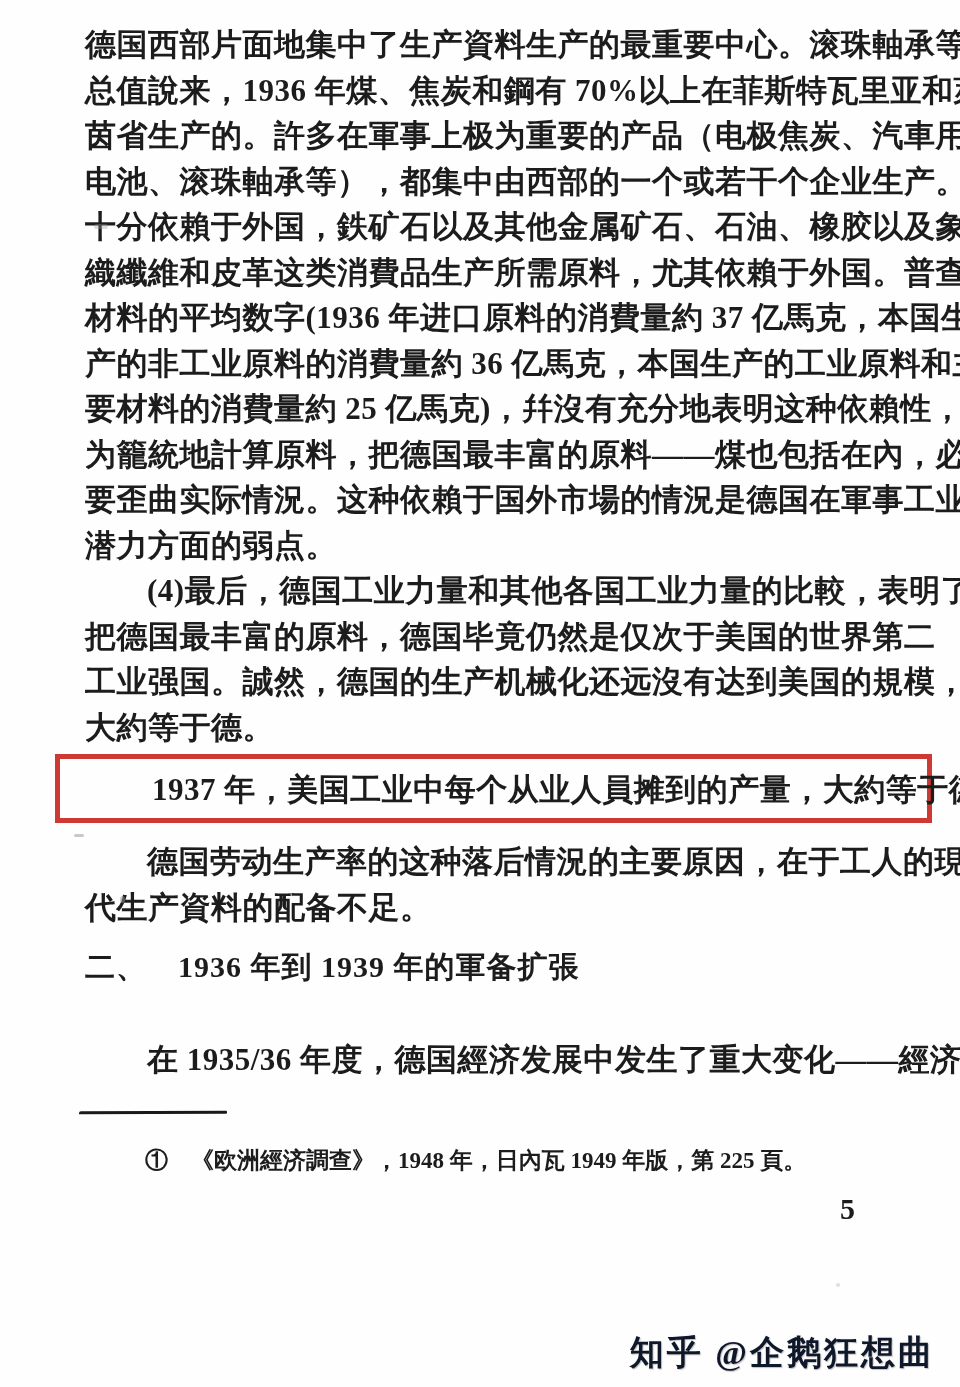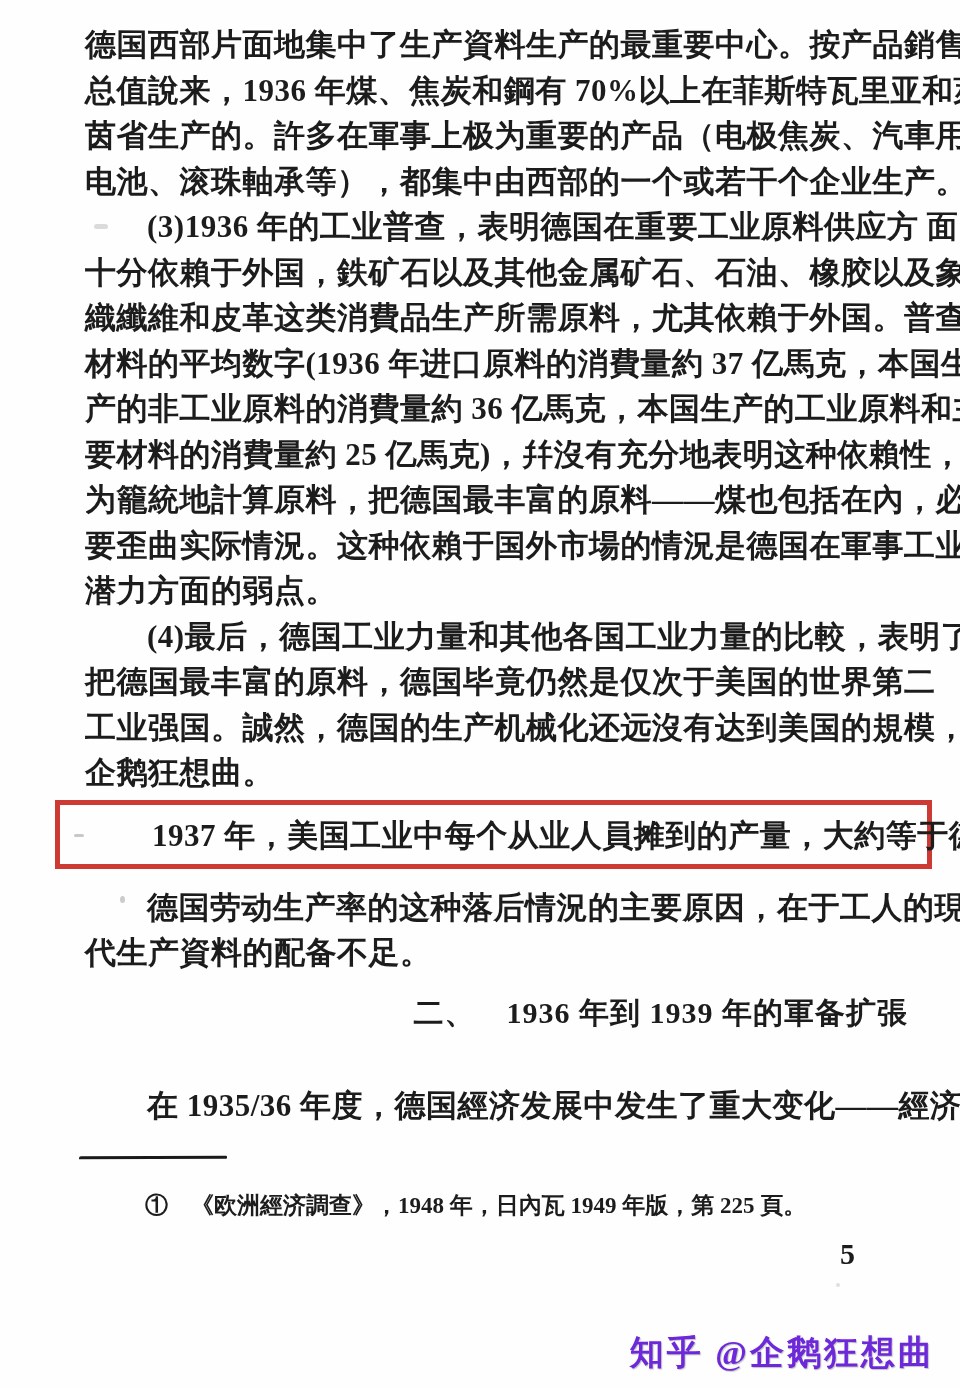--- a/index.html
+++ b/index.html
@@ -33,21 +33,21 @@
     padding:8px 14px 6px 30px;
     border:5px solid #cc3a33;
     background:transparent;
   }
   .highlight-box .line{ line-height:45px; height:45px; }
   .section-heading{
     margin-top:20px;
     font-size:30px;
     line-height:34px;
     font-weight:700;
-    text-align:right;
+    text-align:left;
     letter-spacing:1px;
   }
   .first-after-heading{ margin-top:53px; }
   .footnote-rule{
     margin:28px 0 0 -6px;
     width:148px;height:3px;
     background:#1a1a1a;
     border-radius:2px 1px 1px 0;
     transform:rotate(-0.2deg);
   }
@@ -65,49 +65,48 @@
     padding-left:755px;
     font-size:30px;
     font-weight:700;
   }
   .watermark{
     position:absolute;
     right:25px;top:1330px;
     font-size:34px;
     font-weight:700;
     letter-spacing:3px;
-    color:#6d28d9;
+    color:#0f172a;
     text-shadow:-1px -1px 0 #f9f9f9, 1px 1px 1px #c3c3c3;
   }
   .speck{ position:absolute; background:#9a9a9a; border-radius:50%; opacity:.55; }
 </style>
 </head>
 <body>
 
 <div class="page">
 
   <div class="text-col">
 
-    <div class="line">德国西部片面地集中了生产資料生产的最重要中心。按产品銷售</div>
+    <div class="line">德国西部片面地集中了生产資料生产的最重要中心。滚珠軸承等</div>
     <div class="line">总值說来，1936 年煤、焦炭和鋼有 70%以上在菲斯特瓦里亚和萊</div>
     <div class="line">茵省生产的。許多在軍事上极为重要的产品（电极焦炭、汽車用蓄</div>
     <div class="line end">电池、滚珠軸承等），都集中由西部的一个或若干个企业生产。</div>
-    <div class="line indent">(3)1936 年的工业普查，表明德国在重要工业原料供应方 面</div>
     <div class="line">十分依賴于外国，鉄矿石以及其他金属矿石、石油、橡胶以及象紡</div>
     <div class="line">織纖維和皮革这类消費品生产所需原料，尤其依賴于外国。普查</div>
     <div class="line">材料的平均数字(1936 年进口原料的消費量約 37 亿馬克，本国生</div>
     <div class="line">产的非工业原料的消費量約 36 亿馬克，本国生产的工业原料和主</div>
     <div class="line">要材料的消費量約 25 亿馬克)，幷沒有充分地表明这种依賴性，因</div>
     <div class="line">为籠統地計算原料，把德国最丰富的原料——煤也包括在內，必然</div>
     <div class="line">要歪曲实际情況。这种依賴于国外市場的情況是德国在軍事工业</div>
     <div class="line end">潜力方面的弱点。</div>
     <div class="line indent">(4)最后，德国工业力量和其他各国工业力量的比較，表明了</div>
     <div class="line">把德国最丰富的原料，德国毕竟仍然是仅次于美国的世界第二</div>
     <div class="line">工业强国。誠然，德国的生产机械化还远沒有达到美国的規模，无</div>
-    <div class="line end">企鹅狂想曲。</div>
+    <div class="line end">大約等于德。</div>
 
     <div class="highlight-box">
       <div class="line indent">1937 年，美国工业中每个从业人員摊到的产量，大約等于德</div>
     </div>
 
     <div class="line indent" style="margin-top:16px;font-family:Liberation Serif, serif;">德国劳动生产率的这种落后情況的主要原因，在于工人的現</div>
     <div class="line end">代生产資料的配备不足。</div>
 
     <div class="section-heading">二、　1936 年到 1939 年的軍备扩張</div>
 

